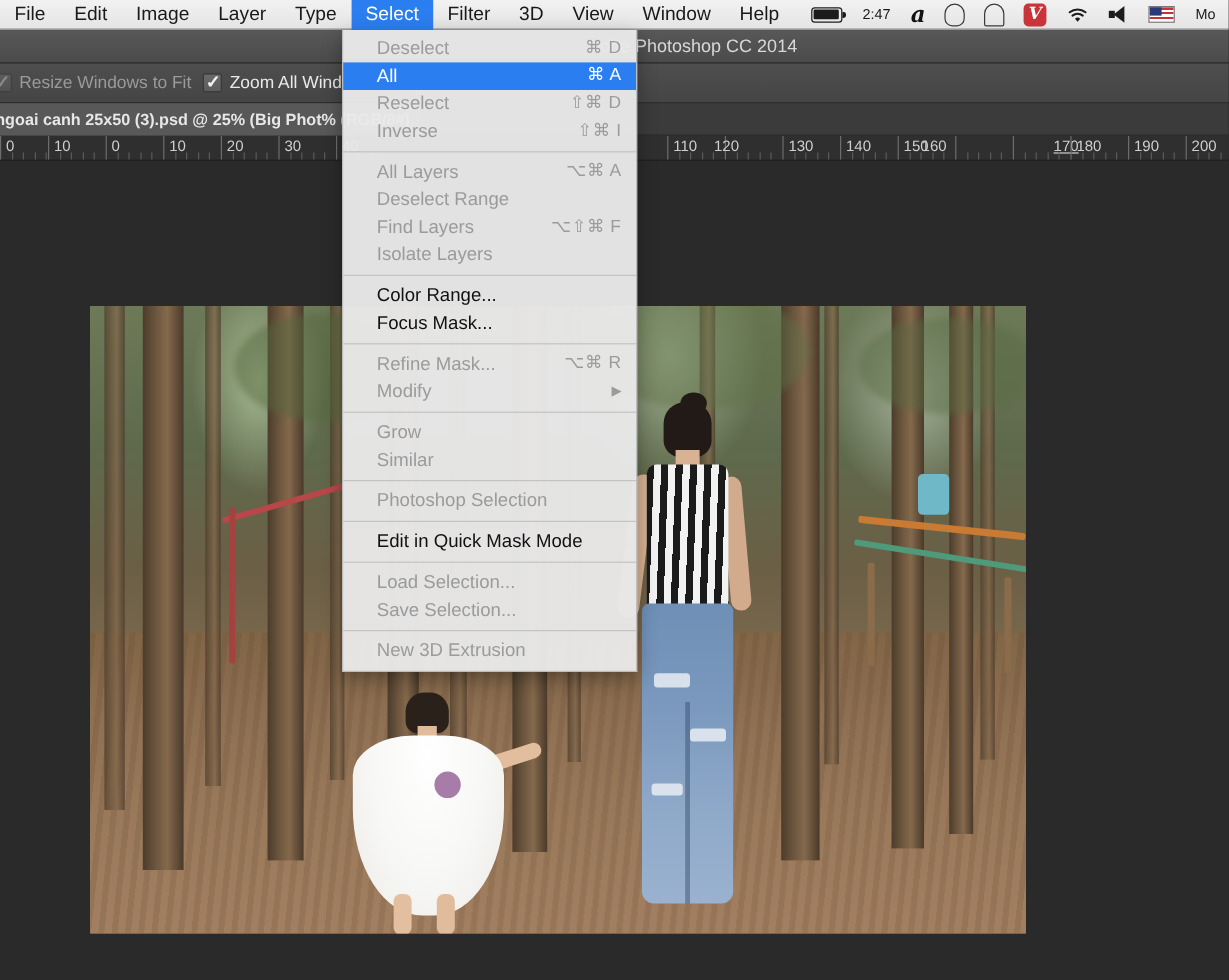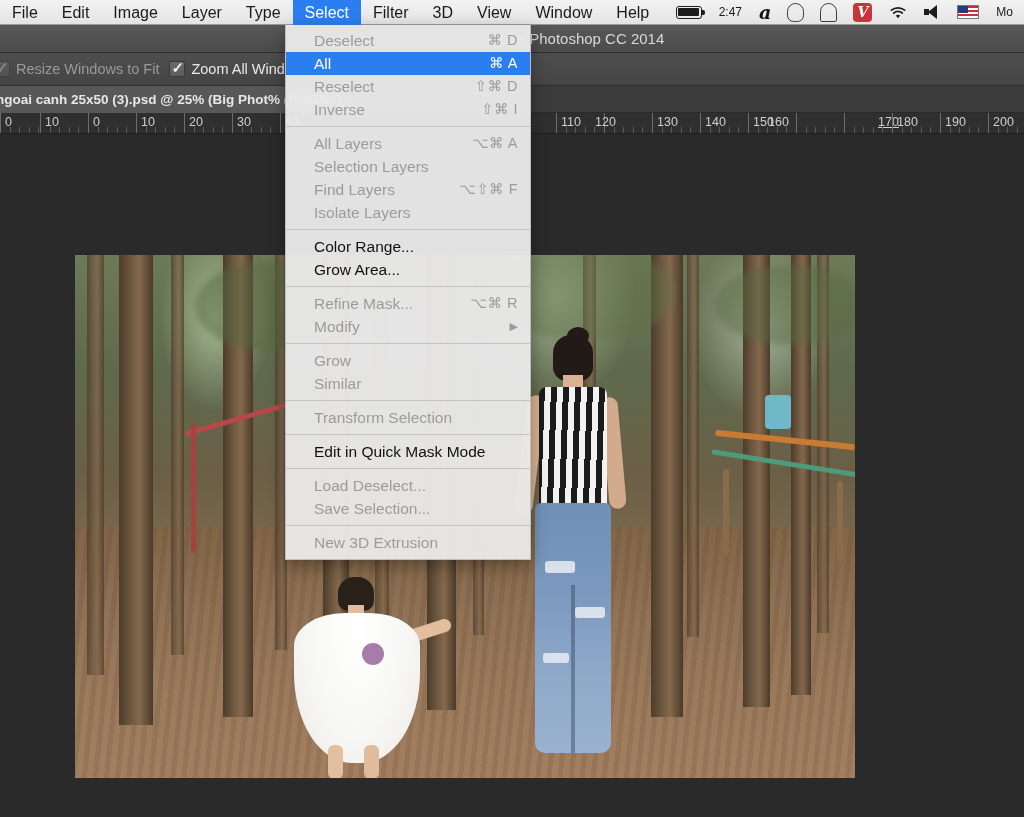--- a/index.html
+++ b/index.html
@@ -455,63 +455,63 @@
       <div class="mi">
         <span>Inverse</span>
         <span class="sc">⇧⌘ I</span>
       </div>
       <div class="msep"></div>
       <div class="mi">
         <span>All Layers</span>
         <span class="sc">⌥⌘ A</span>
       </div>
       <div class="mi">
-        <span>Selection Layers</span>
+        <span>Deselect Range</span>
       </div>
       <div class="mi">
         <span>Find Layers</span>
         <span class="sc">⌥⇧⌘ F</span>
       </div>
       <div class="mi">
         <span>Isolate Layers</span>
       </div>
       <div class="msep"></div>
       <div class="mi enabled">
         <span>Color Range...</span>
       </div>
       <div class="mi enabled">
-        <span>Grow Area...</span>
+        <span>Focus Mask...</span>
       </div>
       <div class="msep"></div>
       <div class="mi">
         <span>Refine Mask...</span>
         <span class="sc">⌥⌘ R</span>
       </div>
       <div class="mi">
         <span>Modify</span>
         <span class="arrow">▶</span>
       </div>
       <div class="msep"></div>
       <div class="mi">
         <span>Grow</span>
       </div>
       <div class="mi">
         <span>Similar</span>
       </div>
       <div class="msep"></div>
       <div class="mi">
-        <span>Transform Selection</span>
+        <span>Photoshop Selection</span>
       </div>
       <div class="msep"></div>
       <div class="mi enabled">
         <span>Edit in Quick Mask Mode</span>
       </div>
       <div class="msep"></div>
       <div class="mi">
-        <span>Load Deselect...</span>
+        <span>Load Selection...</span>
       </div>
       <div class="mi">
         <span>Save Selection...</span>
       </div>
       <div class="msep"></div>
       <div class="mi">
         <span>New 3D Extrusion</span>
       </div>
     </div>
 

